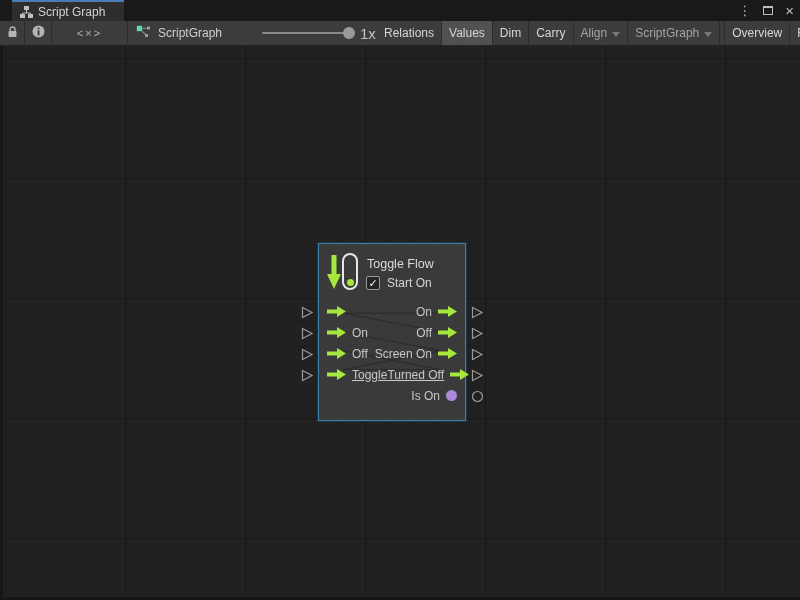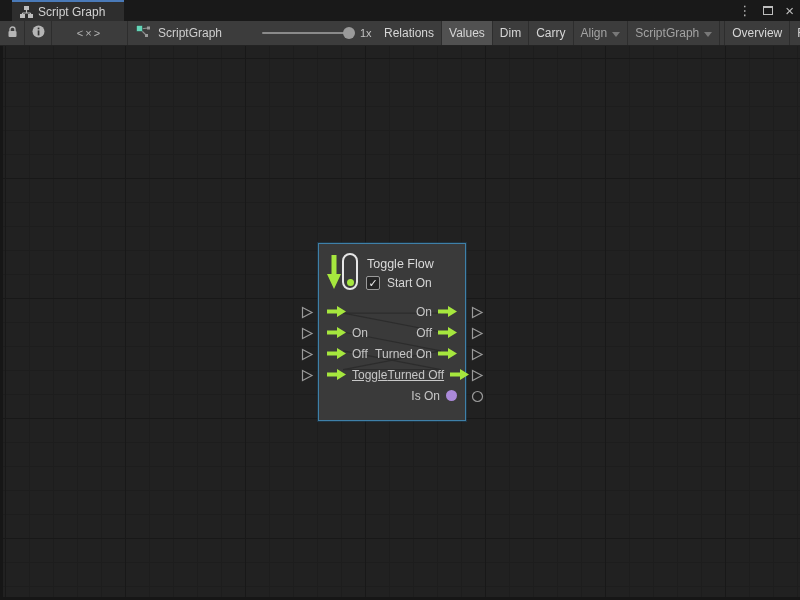--- a/index.html
+++ b/index.html
@@ -36,21 +36,21 @@
     border-right:1px solid #2d2d2d; color:#bdbdbd;
   }
   .btn-lock   { left:0;   width:25px; }
   .btn-info   { left:25px; width:27px; }
   .btn-code   { left:52px; width:76px; color:#b5b5b5; letter-spacing:2px; font-size:11px; }
   .breadcrumb { position:absolute; left:136px; top:0; height:24px; display:flex; align-items:center; gap:7px; color:#cfcfcf; }
   .zoom-label { position:absolute; left:230px; top:0; height:24px; display:flex; align-items:center; color:#c2c2c2;margin-top:28px; }
   .zoom-slider { position:absolute; left:262px; top:0; width:92px; height:24px; }
   .zoom-track { position:absolute; left:0; right:0; top:11px; height:2px; background:#8a8a8a; border-radius:1px; }
   .zoom-handle { position:absolute; right:-1px; top:6px; width:12px; height:12px; border-radius:50%; background:#9a9a9a; }
-  .zoom-value { position:absolute; left:360px; top:0; height:24px; display:flex; align-items:center; color:#c2c2c2; font-size:11px; }
+  .zoom-value { position:absolute; left:360px; top:0; height:24px; display:flex; align-items:center; color:#c2c2c2; font-size:15px; }
   .toggle-group { position:absolute; left:377px; right:0; top:0; height:24px; display:flex; }
   .toggle-btn {
     height:24px; display:flex; align-items:center; gap:5px; padding:0 7px;
     border-right:1px solid #2d2d2d; color:#d6d6d6; white-space:nowrap; cursor:default;
   }
   .toggle-btn.active { background:#515151; }
   .toggle-btn.disabled { color:#a3a3a3; }
   .toggle-btn.gap { margin-left:4px; border-left:1px solid #2d2d2d; }
   .toggle-btn:last-child { border-right:none; flex:1; }
   .dd-arrow { width:0; height:0; border-left:4px solid transparent; border-right:4px solid transparent; border-top:5px solid #787878; margin-top:2px; }
@@ -268,21 +268,21 @@
       <div class="port-row row-3">
         <span class="port-left">
           <span class="flow-arrow">
               <svg width="19" height="11" viewBox="0 0 19 11">
                 <path d="M0 3.5 H10 V0 L19 5.5 10 11 V7.5 H0 Z" fill="#a6e73e"></path>
               </svg>
             </span>
           <span class="port-label">Off</span>
         </span>
         <span class="port-right">
-          <span class="port-label">Turned On</span>
+          <span class="port-label">Screen On</span>
           <span class="flow-arrow">
               <svg width="19" height="11" viewBox="0 0 19 11">
                 <path d="M0 3.5 H10 V0 L19 5.5 10 11 V7.5 H0 Z" fill="#a6e73e"></path>
               </svg>
             </span>
         </span>
       </div>
 
       <div class="port-row row-4">
         <span class="port-left">

